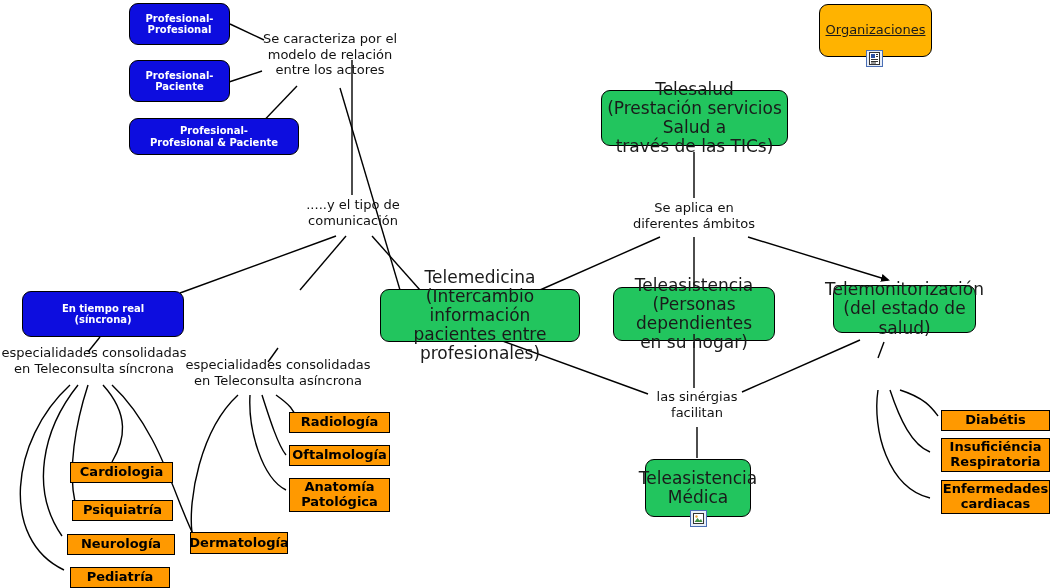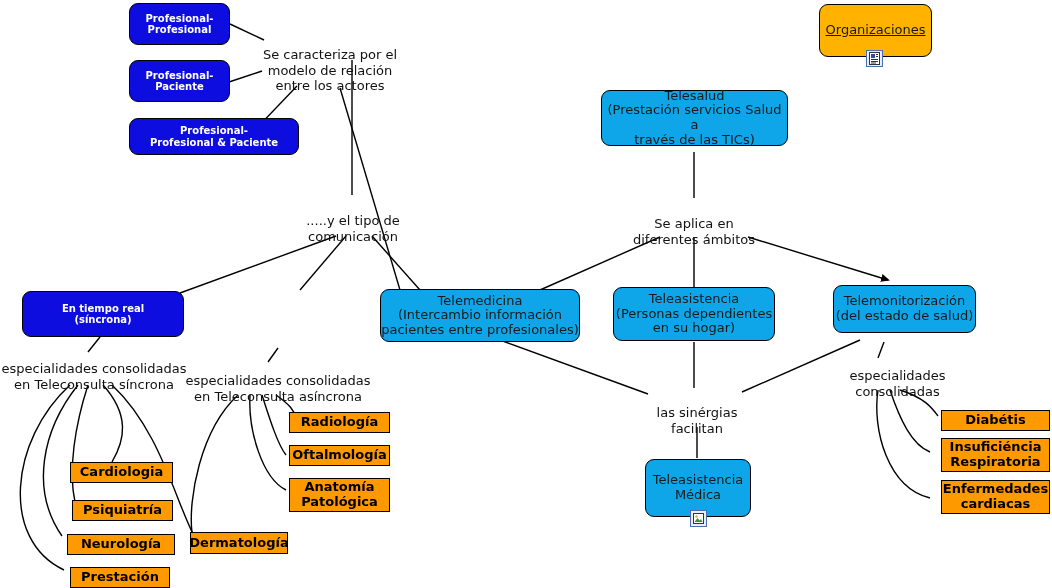--- a/index.html
+++ b/index.html
@@ -23,24 +23,24 @@
   }
   .node.blue{
     background:#0d0ddf;
     color:#ffffff;
     font-weight:bold;
     font-size:10px;
     border-radius:9px;
     border:1px solid #000000;
   }
   .node.green{
-    background:#0ea5e9;
+    background:#22c55e;
     color:#1a1a1a;
     font-weight:normal;
-    font-size:13px;
+    font-size:17px;
     border-radius:9px;
     border:1px solid #000000;
   }
   .node.orange-round{
     background:#ffb300;
     color:#1a1a1a;
     font-size:13px;
     border-radius:9px;
     border:1px solid #000000;
     text-decoration:underline;
@@ -64,21 +64,20 @@
   }
 
   .edge-label{
     position:absolute;
     font-size:13px;
     color:#111111;
     text-align:center;
     line-height:1.2;
     white-space:pre-line;
     background:transparent;
-    margin-top:16px;
   }
 
   .res-icon{
     position:absolute;
     width:17px;height:17px;
     border:1px solid #4a6fb5;
     background:#e8eef8;
     box-sizing:border-box;
     display:flex;align-items:center;justify-content:center;
   }
@@ -189,21 +188,21 @@
   <div class="node blue" style="left:22px;top:291px;width:162px;height:46px;">En tiempo real
 (síncrona)</div>
 
 
   <div class="node orange" style="left:70px;top:462px;width:103px;height:21px;">Cardiologia</div>
 
   <div class="node orange" style="left:72px;top:500px;width:101px;height:21px;">Psiquiatría</div>
 
   <div class="node orange" style="left:67px;top:534px;width:108px;height:21px;">Neurología</div>
 
-  <div class="node orange" style="left:70px;top:567px;width:100px;height:21px;">Prestación</div>
+  <div class="node orange" style="left:70px;top:567px;width:100px;height:21px;">Pediatría</div>
 
   <div class="node orange stacked" style="left:190px;top:532px;width:98px;height:22px;">Dermatología</div>
 
   <div class="node orange" style="left:289px;top:412px;width:101px;height:21px;">Radiología</div>
 
   <div class="node orange" style="left:289px;top:445px;width:101px;height:21px;">Oftalmología</div>
 
   <div class="node orange" style="left:289px;top:478px;width:101px;height:34px;">Anatomía
 Patológica</div>
 
@@ -227,16 +226,14 @@
 
   <div class="edge-label" style="left:638px;top:389px;width:118px;">las sinérgias
 facilitan</div>
 
   <div class="edge-label" style="left:0px;top:345px;width:188px;">especialidades consolidadas
 en Teleconsulta síncrona</div>
 
   <div class="edge-label" style="left:184px;top:357px;width:188px;">especialidades consolidadas
 en Teleconsulta asíncrona</div>
 
-  <div class="edge-label" style="left:840px;top:352px;width:115px;">especialidades
-consolidadas</div>
 
 </div>
 
 </body></html>

